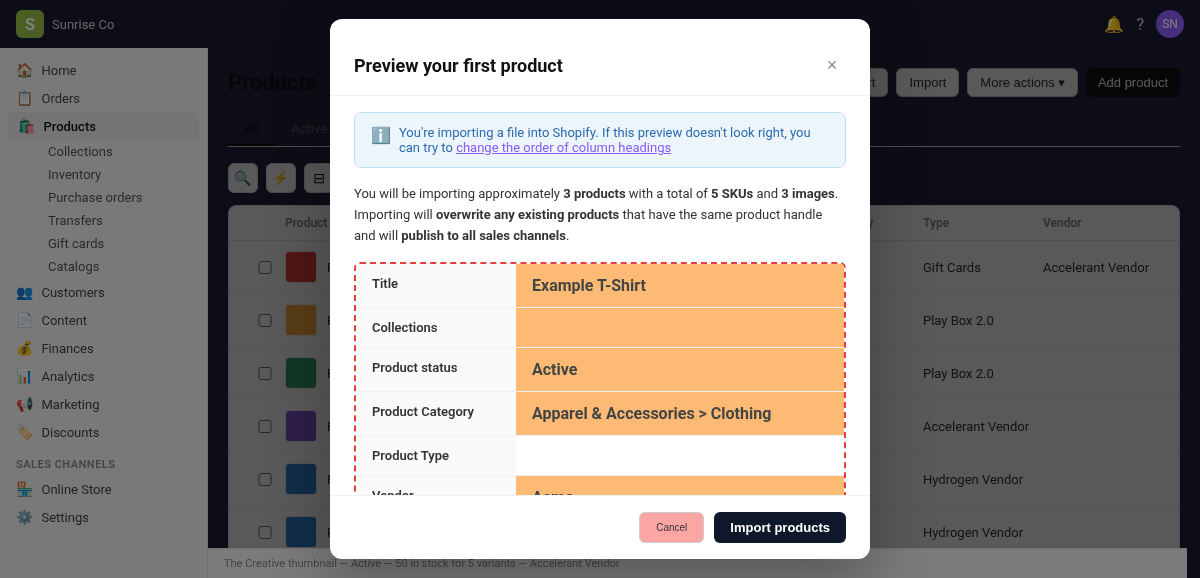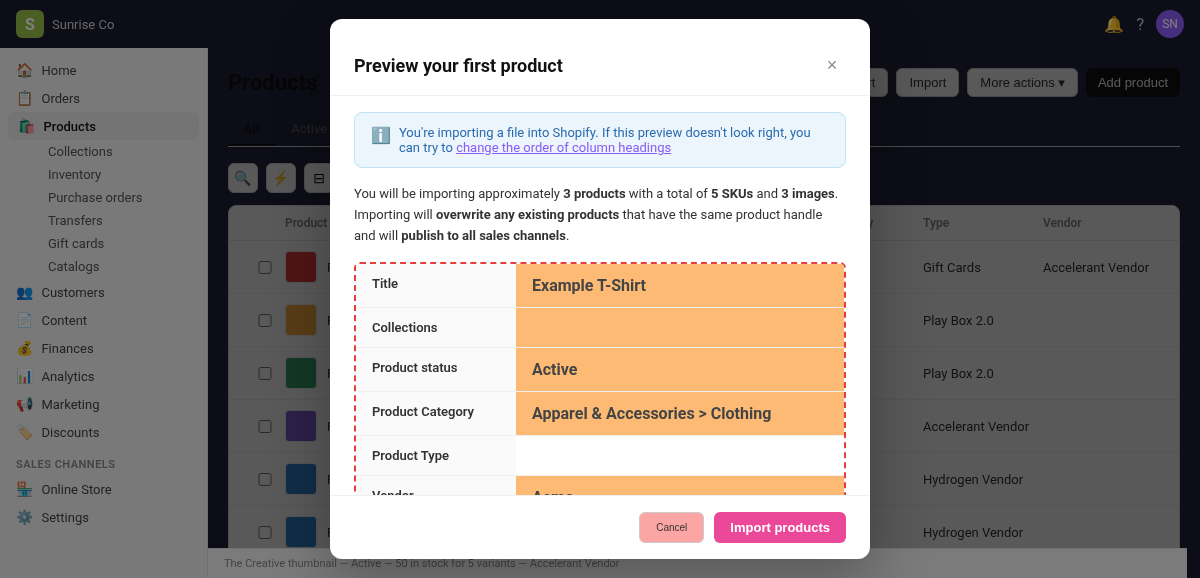--- a/index.html
+++ b/index.html
@@ -403,21 +403,21 @@
       color: #333;
       cursor: pointer;
       font-weight: 500;
     }
 
     .btn-import {
       padding: 8px 16px;
       border-radius: 6px;
       font-size: 13px;
       border: none;
-      background: #ec4899;
+      background: #0f172a;
       color: white;
       cursor: pointer;
       font-weight: 600;
     }
 
     .bottom-bar {
       position: absolute;
       bottom: 0;
       left: 208px;
       right: 13px;

